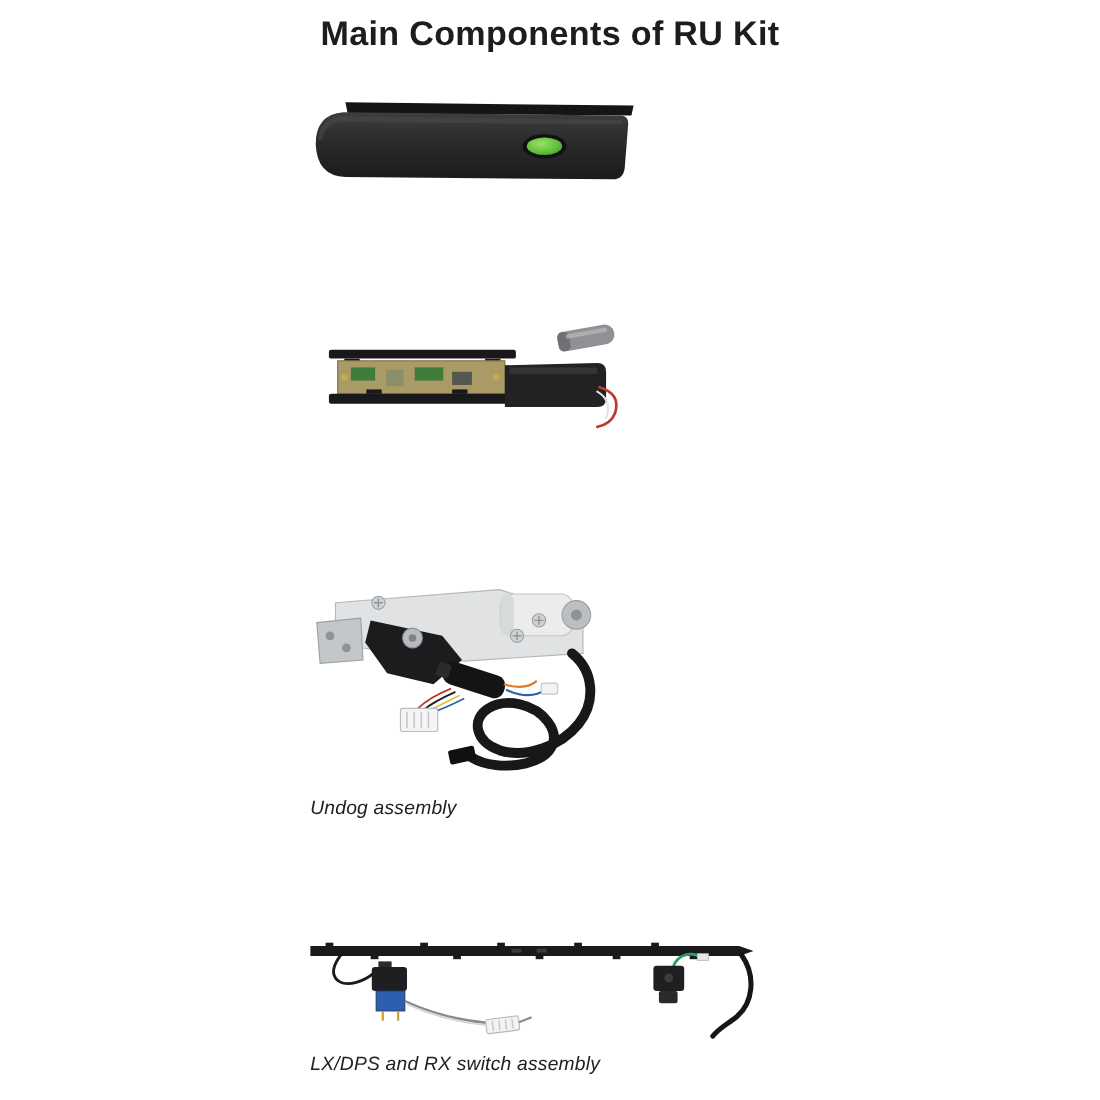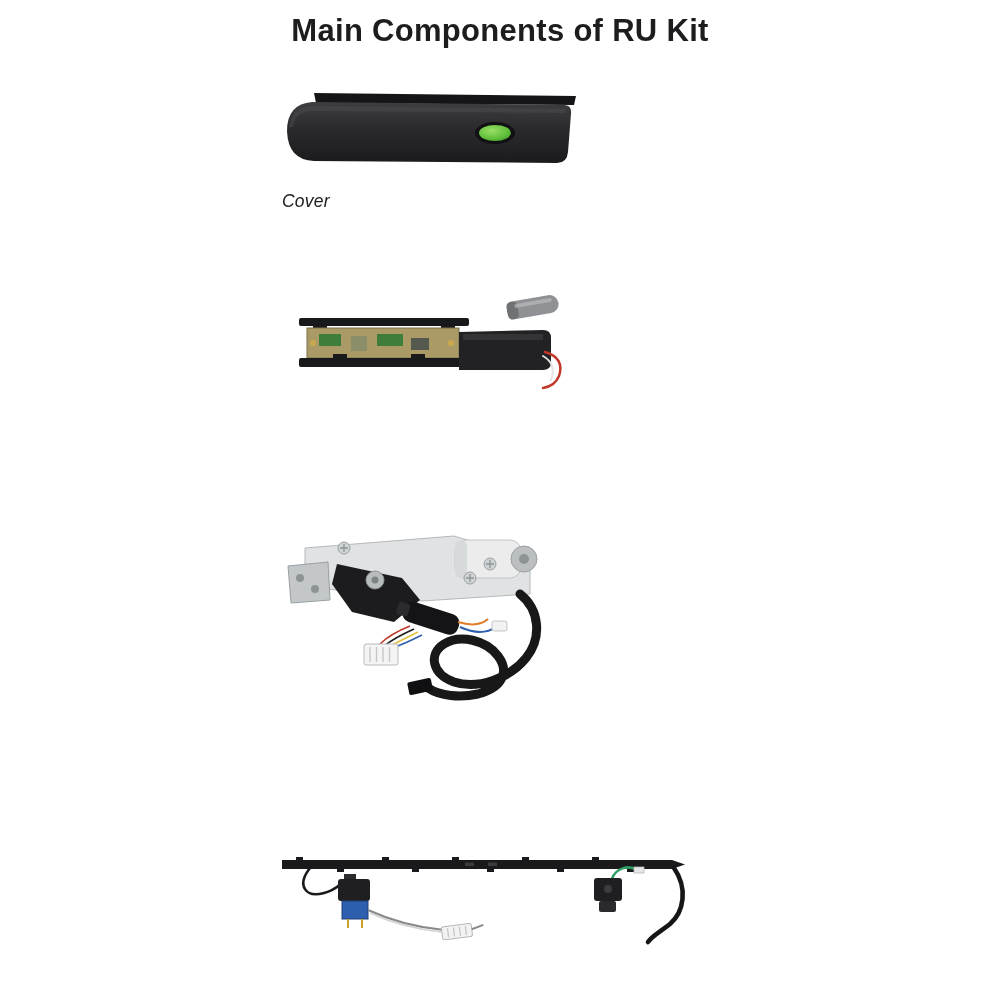--- a/index.html
+++ b/index.html
@@ -42,21 +42,20 @@
         <stop offset="0.6" stop-color="#5fbe3a"></stop>
         <stop offset="1" stop-color="#3a8f25"></stop>
       </radialGradient>
     </defs>
     <path d="M32 1 L294 4 L292 13 L34 11 Z" fill="#151517"></path>
     <path d="M30 10 L282 13 Q290 13 289 22 L286 60 Q285 71 275 71 L32 69 Q6 68 5 39 Q5 12 30 10 Z" fill="url(#covG)"></path>
     <path d="M30 14 L284 17 L283 21 L31 19 Q13 19 11 35 L7 35 Q9 15 30 14 Z" fill="#4b4b4e" opacity="0.55"></path>
     <ellipse cx="213" cy="41" rx="20" ry="11" fill="#111113"></ellipse>
     <ellipse cx="213" cy="41" rx="16" ry="8" fill="url(#ledG)"></ellipse>
   </svg>
-  <div class="caption">Cover</div>
 </section>
 
 <section class="component c2">
   <svg width="300" height="100" viewBox="0 0 300 100">
     <g transform="translate(11,0)">
       <g transform="rotate(-10 240 16)">
         <rect x="214" y="6" width="52" height="18" rx="9" fill="#8f9194"></rect>
         <rect x="214" y="6" width="11" height="18" rx="5" fill="#6f7173"></rect>
         <rect x="222" y="9" width="38" height="4" rx="2" fill="#b8babd" opacity="0.7"></rect>
       </g>
@@ -133,20 +132,21 @@
       <path d="M136 106 Q116 116 106 121" stroke="#e0c040" stroke-width="1.6" fill="none"></path>
       <path d="M140 109 Q120 119 110 122" stroke="#2e5fae" stroke-width="1.6" fill="none"></path>
     </g>
     <g>
       <rect x="82" y="118" width="34" height="21" rx="2" fill="#f4f4f4" stroke="#b9bcbe"></rect>
       <path d="M88 121 V136 M94.5 121 V136 M101 121 V136 M107.5 121 V136" stroke="#c4c7c9" stroke-width="1.4"></path>
     </g>
     <path d="M238 68 C258 84 260 112 244 132 C228 152 196 164 172 156 C150 148 146 128 162 118 C178 108 204 114 216 130 C228 146 220 162 196 168 C178 172 158 170 146 162" stroke="#181818" stroke-width="9" fill="none" stroke-linecap="round"></path>
     <rect x="126" y="154" width="24" height="13" rx="2" fill="#101012" transform="rotate(-12 138 160)"></rect>
   </svg>
+  <div class="caption">Undog assembly</div>
 </section>
 
 <section class="component c4">
   <svg width="410" height="95" viewBox="0 0 410 95">
     <g>
       <polygon points="0,8 390,8 403,12.5 390,17 0,17" fill="#1a1a1c"></polygon>
       <rect x="14" y="5" width="7" height="3" fill="#1a1a1c"></rect>
       <rect x="100" y="5" width="7" height="3" fill="#1a1a1c"></rect>
       <rect x="170" y="5" width="7" height="3" fill="#1a1a1c"></rect>
       <rect x="240" y="5" width="7" height="3" fill="#1a1a1c"></rect>
@@ -175,13 +175,14 @@
     </g>
     <g>
       <path d="M330 27 C334 15 348 13 354 18" stroke="#2f9e63" stroke-width="2.6" fill="none"></path>
       <rect x="352" y="15" width="10" height="6" fill="#e8e8e8" stroke="#b4b8ba" stroke-width="0.8"></rect>
       <rect x="312" y="26" width="28" height="23" rx="3" fill="#1f1f21"></rect>
       <rect x="317" y="49" width="17" height="11" rx="2" fill="#2a2a2c"></rect>
       <circle cx="326" cy="37" r="4" fill="#3c3c3e"></circle>
     </g>
     <path d="M392 16 C406 36 402 60 388 72 C378 80 370 84 366 90" stroke="#161618" stroke-width="4.6" fill="none" stroke-linecap="round"></path>
   </svg>
+  <div class="caption">LX/DPS and RX switch assembly</div>
 </section>
 
 </body></html>

